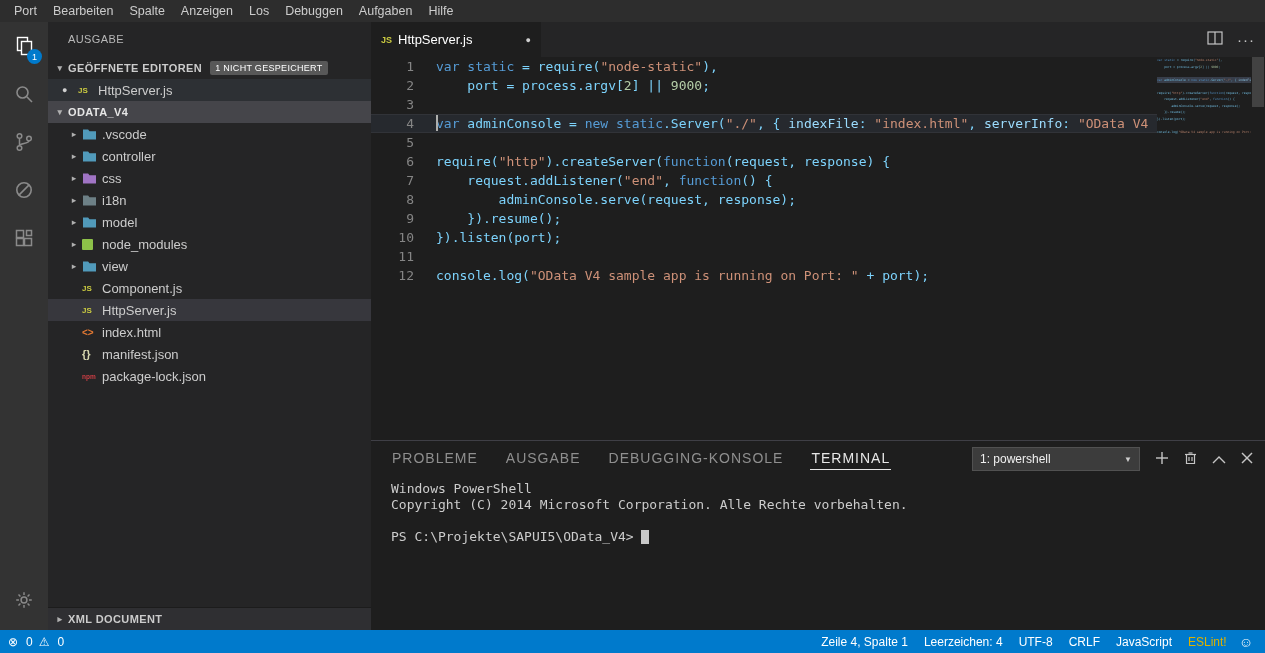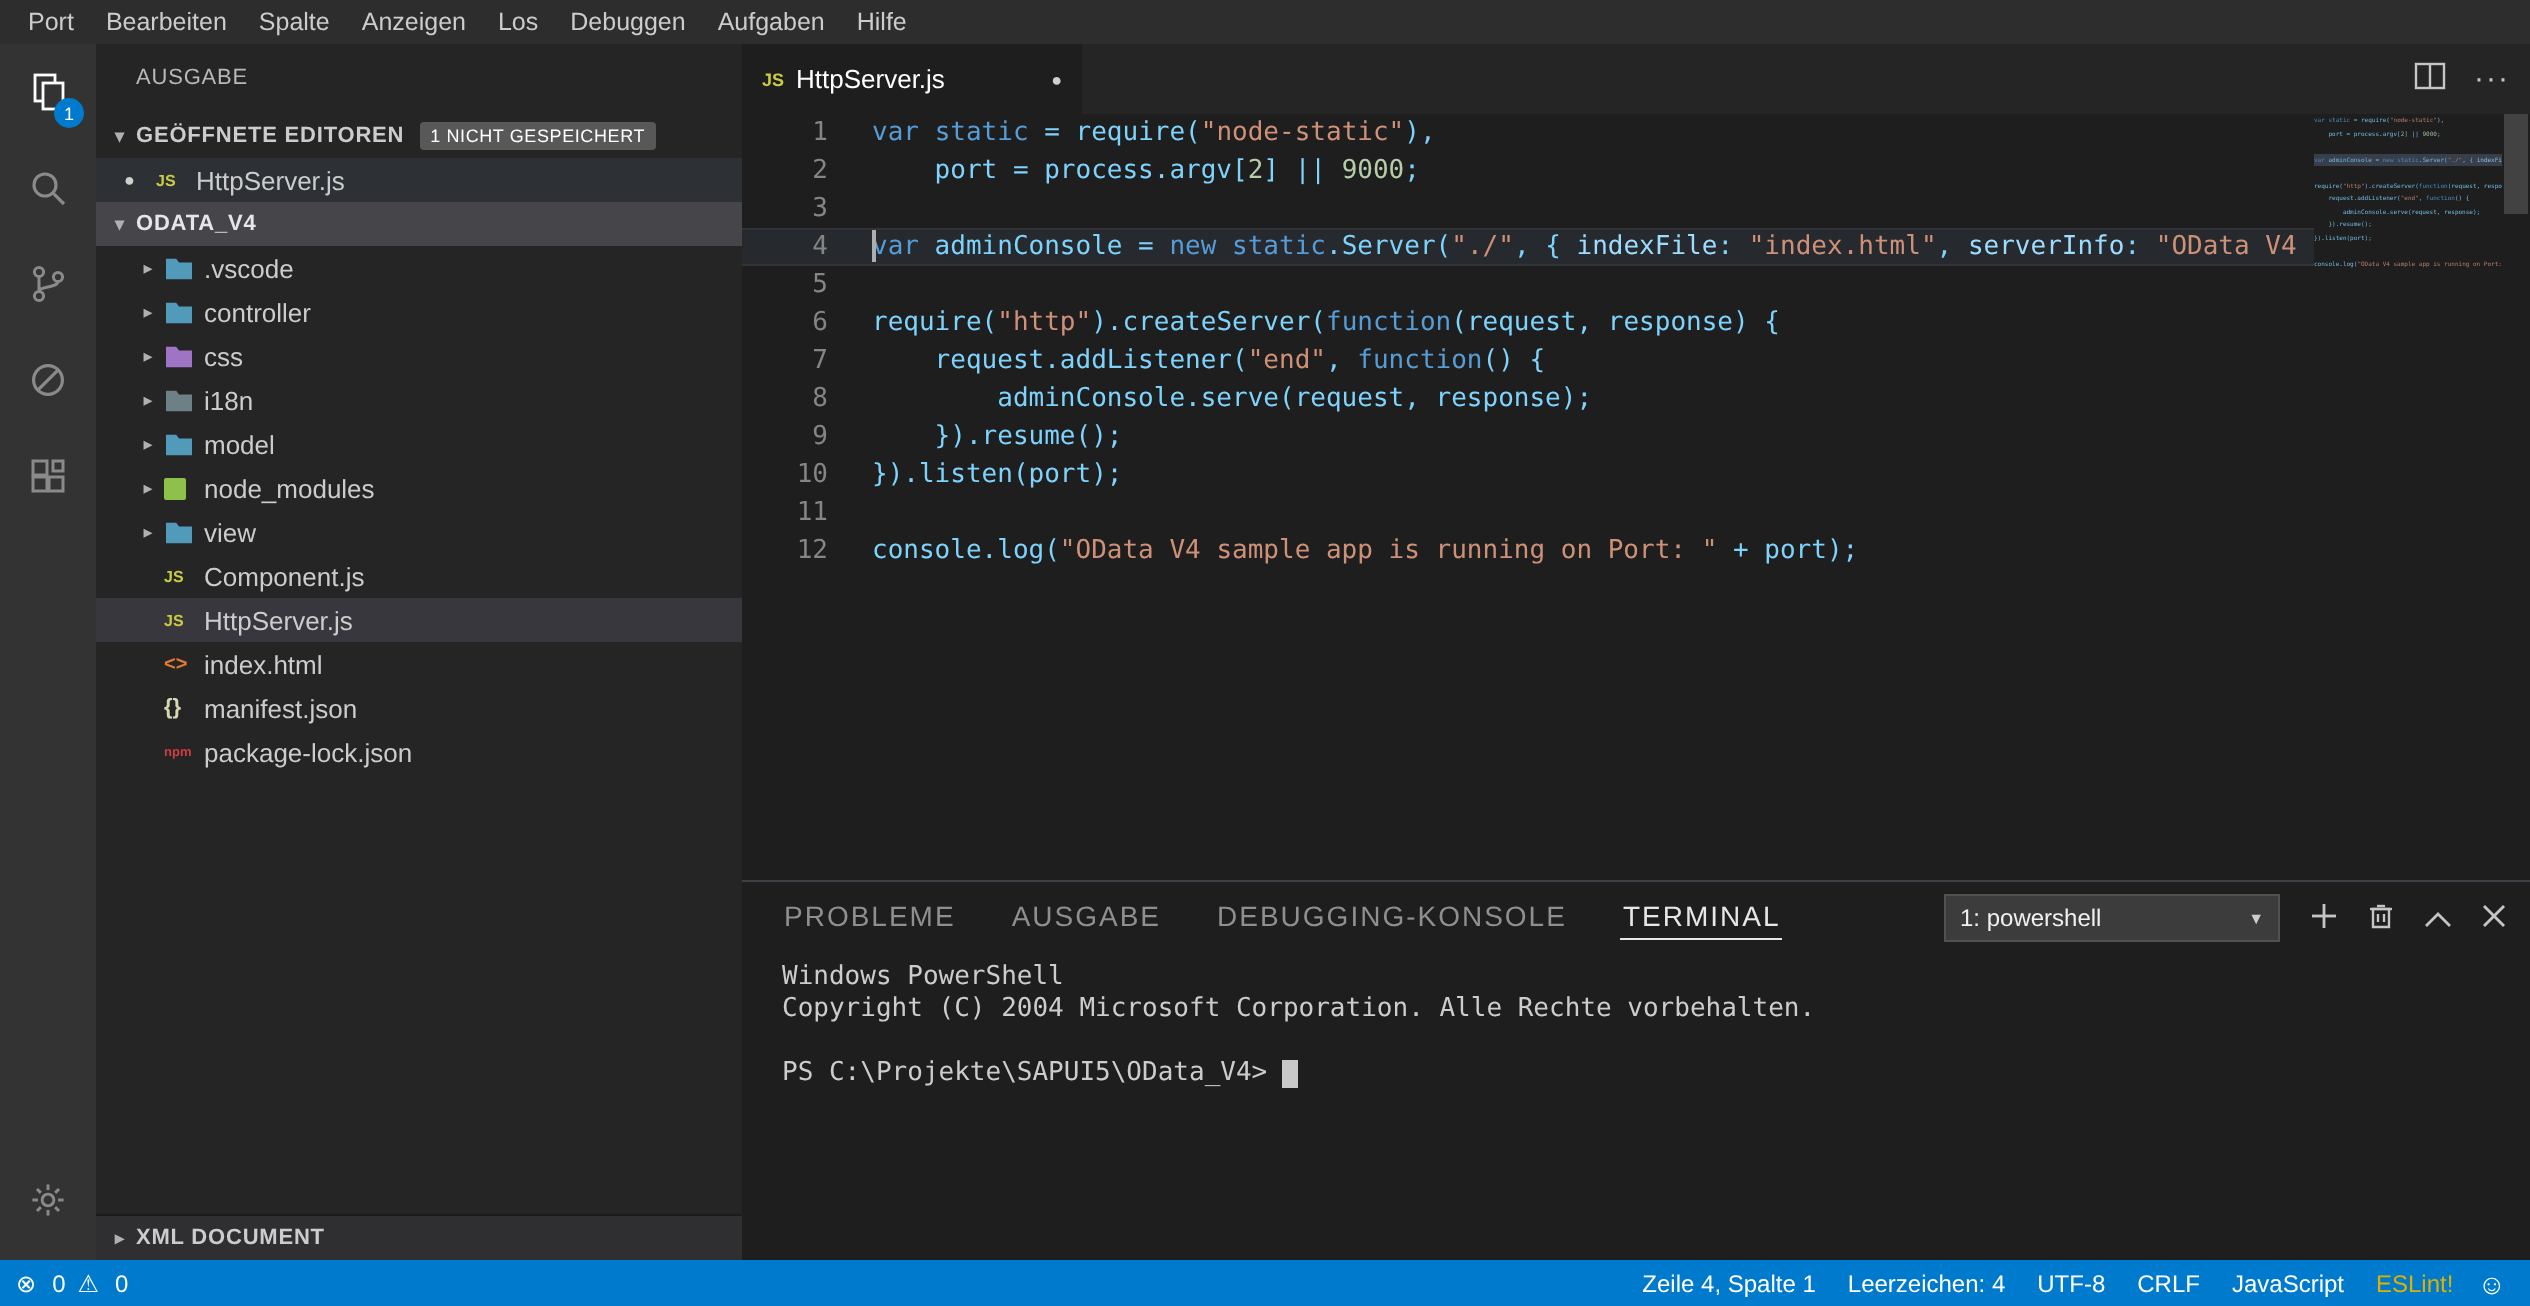--- a/index.html
+++ b/index.html
@@ -366,21 +366,21 @@
         <span>
           <svg width="12" height="12" viewBox="0 0 12 12" stroke="currentColor" stroke-width="1.4">
             <line x1="1" y1="1" x2="11" y2="11"></line>
               <line x1="11" y1="1" x2="1" y2="11"></line>
           </svg>
         </span>
       </div>
     </div>
     <div class="terminal-body">
         <div class="term-line">Windows PowerShell</div>
-        <div class="term-line">Copyright (C) 2004 Microsoft Corporation. Alle Rechte vorbehalten.</div>
+        <div class="term-line">Copyright (C) 2014 Microsoft Corporation. Alle Rechte vorbehalten.</div>
         <div class="term-line">&nbsp;</div>
         <div class="term-line prompt-line"><span>PS C:\Projekte\SAPUI5\OData_V4&gt; </span><span class="term-cursor"></span></div>
       </div>
   </div>
 </div>
 
 <div class="status-bar">
   <div class="status-left">
     <span class="stat-ico">⊗</span>
     <span>0</span>

